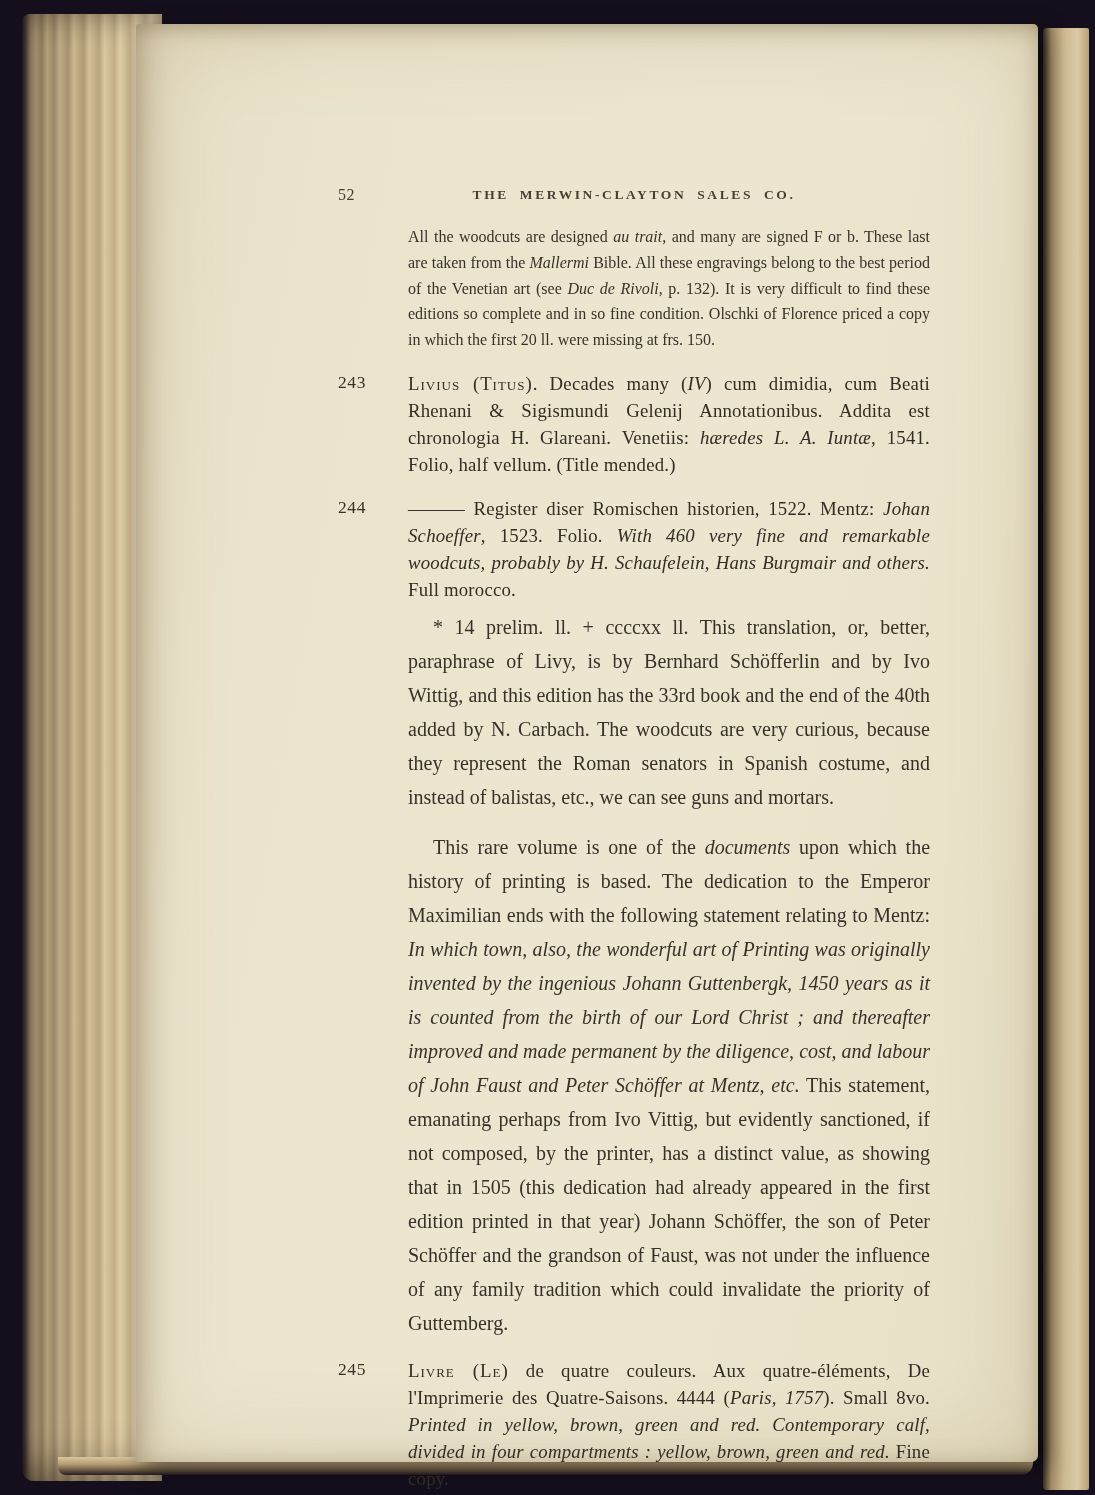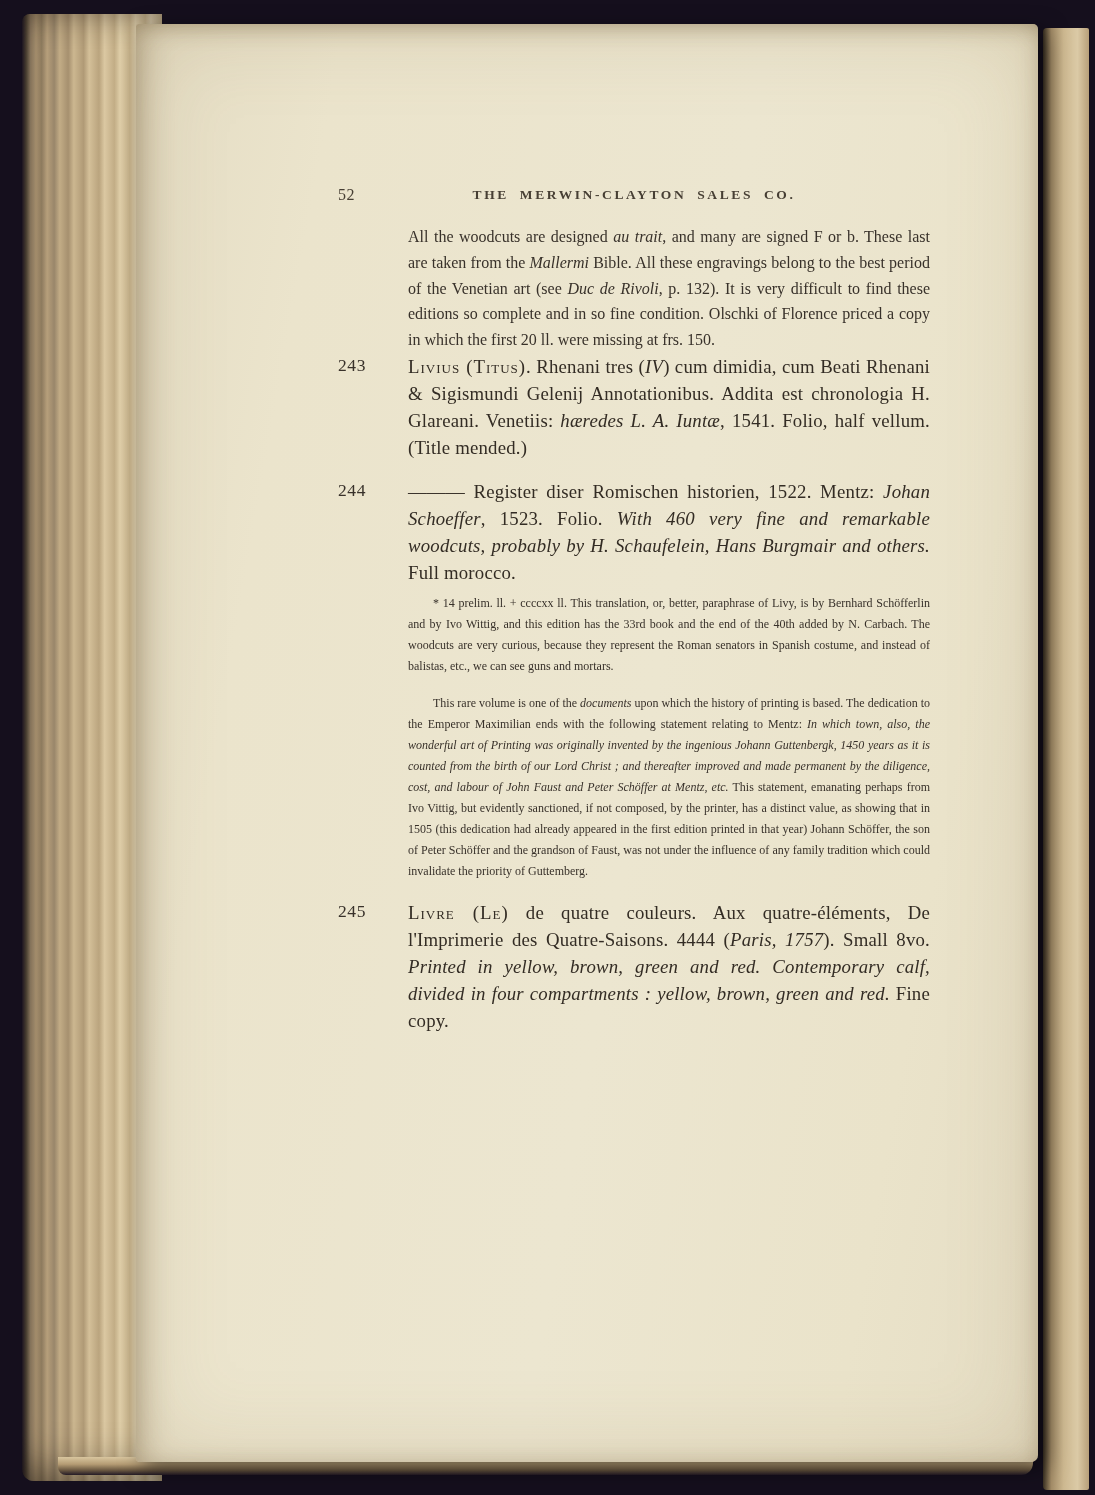--- a/index.html
+++ b/index.html
@@ -56,36 +56,36 @@
   .text-block { position:absolute; top:160px; left:202px; width:592px; }
 
   .running-head { position:relative; height:24px; margin-bottom:16px; }
   .folio { position:absolute; left:0; top:2px; font-size:16px; letter-spacing:.5px; color:#463e33; }
   .head-title {
     display:block; text-align:center; font-size:13.5px; font-weight:700;
     letter-spacing:2.6px; word-spacing:5px; color:#473f34; padding-top:3px;
   }
 
   .intro {
-    margin-left:70px; 
+    margin-left:70px; margin-bottom:17px;
     font-size:16px; line-height:25.8px; text-align:justify; color:#38312a;
   }
 
   .entry { position:relative; padding-left:70px; margin-bottom:17px; }
   .entry-num {
     position:absolute; left:0; top:2px; font-size:17.5px; letter-spacing:.6px; color:#38312a;text-align:right;
   }
   .entry-body {
     font-size:18.8px; line-height:27px; text-align:justify;
     letter-spacing:.2px; color:#332c24;
   }
 
   .note {
     margin-top:7px; text-indent:25px;
-    font-size:12px; line-height:21px; text-align:justify; color:#38312a;
+    font-size:20px; line-height:34px; text-align:justify; color:#38312a;
   }
   .note + .note { margin-top:16px; }
 
   .seg-i  { font-style:italic; }
   .seg-sc { font-variant:small-caps; letter-spacing:1px; }
 </style>
 </head>
 <body>
 
 <div class="page-stack"></div>
@@ -97,21 +97,21 @@
 
     <div class="running-head">
       <span class="folio">52</span>
       <span class="head-title">THE MERWIN-CLAYTON SALES CO.</span>
     </div>
 
     <div class="intro"><span>All the woodcuts are designed </span><span class="seg-i">au trait</span><span>, and many are signed F or b. These last are taken from the </span><span class="seg-i">Mallermi</span><span> Bible. All these engravings belong to the best period of the Venetian art (see </span><span class="seg-i">Duc de Rivoli</span><span>, p. 132). It is very difficult to find these editions so complete and in so fine condition. Olschki of Florence priced a copy in which the first 20 ll. were missing at frs. 150.</span></div>
 
     <div class="entry">
       <span class="entry-num">243</span>
-      <div class="entry-body"><span class="seg-sc">Livius (Titus)</span><span>. Rhenani tres (</span><span class="seg-i">IV</span><span>) cum dimidia, cum Beati Rhenani &amp; Sigismundi Gelenij Annotationibus. Addita est chronologia H. Glareani. Venetiis: </span><span class="seg-i">hæredes L. A. Iuntæ</span><span>, 1541. Folio, half vellum. (Title mended.)</span></div>
+      <div class="entry-body"><span class="seg-sc">Livius (Titus)</span><span>. Decades many (</span><span class="seg-i">IV</span><span>) cum dimidia, cum Beati Rhenani &amp; Sigismundi Gelenij Annotationibus. Addita est chronologia H. Glareani. Venetiis: </span><span class="seg-i">hæredes L. A. Iuntæ</span><span>, 1541. Folio, half vellum. (Title mended.)</span></div>
     </div>
 
     <div class="entry">
       <span class="entry-num">244</span>
       <div class="entry-body"><span>——— Register diser Romischen historien, 1522. Mentz: </span><span class="seg-i">Johan Schoeffer</span><span>, 1523. Folio. </span><span class="seg-i">With 460 very fine and remarkable woodcuts, probably by H. Schaufelein, Hans Burgmair and others.</span><span> Full morocco.</span></div>
       <div class="note"><span>* 14 prelim. ll. + ccccxx ll. This translation, or, better, paraphrase of Livy, is by Bernhard Schöfferlin and by Ivo Wittig, and this edition has the 33rd book and the end of the 40th added by N. Carbach. The woodcuts are very curious, because they represent the Roman senators in Spanish costume, and instead of balistas, etc., we can see guns and mortars.</span></div>
       <div class="note"><span>This rare volume is one of the </span><span class="seg-i">documents</span><span> upon which the history of printing is based. The dedication to the Emperor Maximilian ends with the following statement relating to Mentz: </span><span class="seg-i">In which town, also, the wonderful art of Printing was originally invented by the ingenious Johann Guttenbergk, 1450 years as it is counted from the birth of our Lord Christ ; and thereafter improved and made permanent by the diligence, cost, and labour of John Faust and Peter Schöffer at Mentz, etc.</span><span> This statement, emanating perhaps from Ivo Vittig, but evidently sanctioned, if not composed, by the printer, has a distinct value, as showing that in 1505 (this dedication had already appeared in the first edition printed in that year) Johann Schöffer, the son of Peter Schöffer and the grandson of Faust, was not under the influence of any family tradition which could invalidate the priority of Guttemberg.</span></div>
     </div>
 
     <div class="entry">

